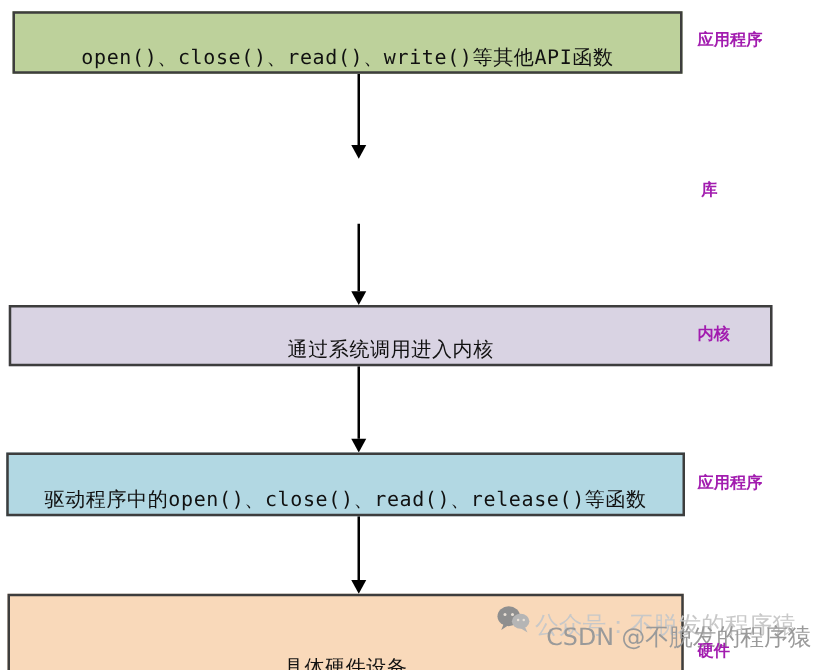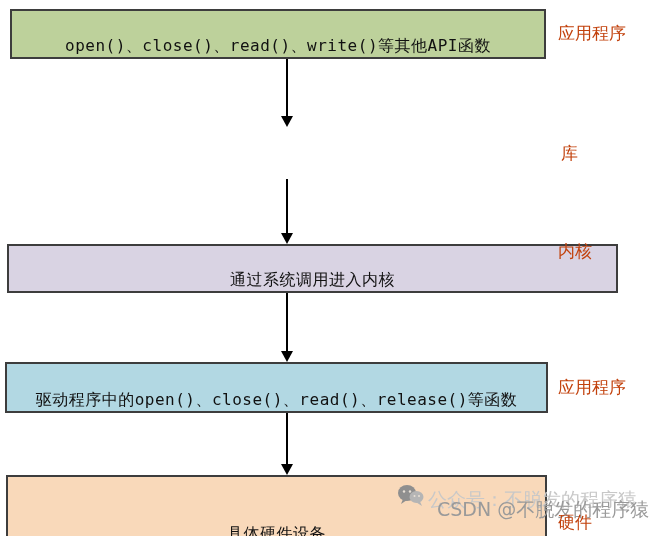--- a/index.html
+++ b/index.html
@@ -33,30 +33,30 @@
   }
   .box-application { left: 10px; top: 9px;   width: 536px; height: 50px; }
   .box-library     { left: 8px;  top: 127px; width: 540px; height: 52px; }
   .box-kernel      { left: 7px;  top: 244px; width: 611px; height: 49px; }
   .box-driver      { left: 5px;  top: 362px; width: 543px; height: 51px; }
   .box-hardware    { left: 6px;  top: 475px; width: 541px; height: 72px; }
 
   .side-label {
     position: absolute;
     left: 558px;
-    font-size: 17px;
-    font-weight: 400;
-    color: #c2410c;
+    font-size: 13px;
+    font-weight: 700;
+    color: #a21caf;
     white-space: nowrap;
     line-height: 22px;
     z-index: 5;
   }
   .label-application { top: 22px;  }
   .label-library     { top: 142px; left: 561px; }
-  .label-kernel      { top: 240px; }
+  .label-kernel      { top: 257px; }
   .label-driver      { top: 376px; }
   .label-hardware    { top: 511px; }
 
   .arrow { position: absolute; z-index: 0; }
   .arrow .shaft {
     position: absolute;
     left: 286px;
     width: 2px;
     background: #000000;
   }

